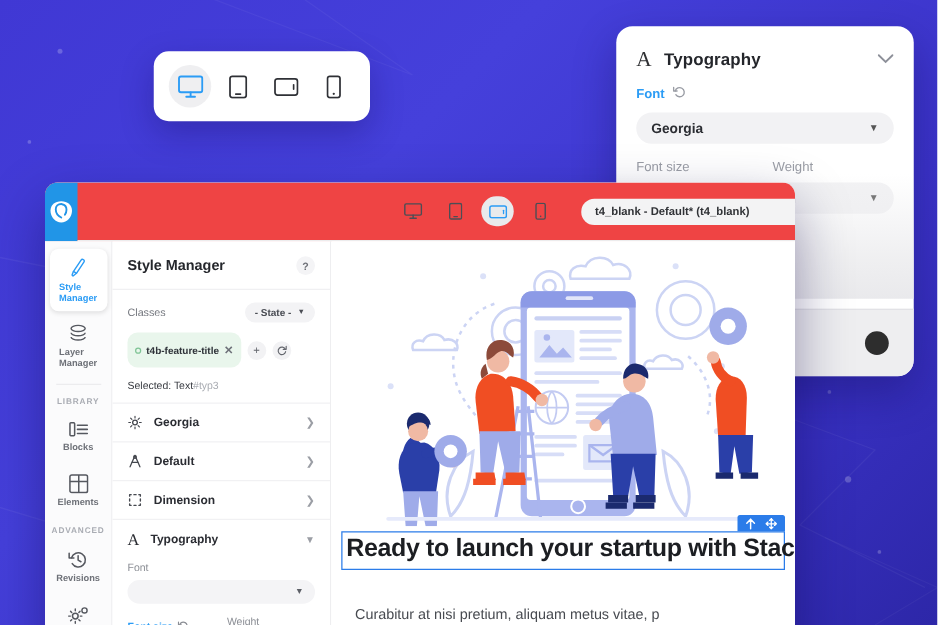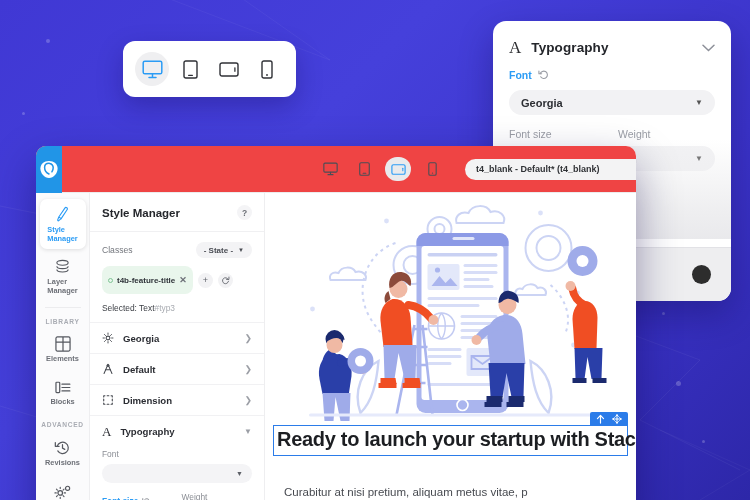--- a/index.html
+++ b/index.html
@@ -364,32 +364,32 @@
             <path d="M3 7.6c0 1.4 2.7 2.6 6 2.6s6-1.2 6-2.6" stroke="#55585f" stroke-width="1.2"></path>
             <path d="M3 11.2c0 1.4 2.7 2.6 6 2.6s6-1.2 6-2.6" stroke="#55585f" stroke-width="1.2"></path>
           </svg>
           <span class="rail-label">
             <span>Layer</span><br><span>Manager</span>
           </span>
         </div>
         <div class="rail-divider"></div>
         <div class="rail-sec">LIBRARY</div>
         <div class="rail-item">
+          <svg width="16" height="15" viewBox="0 0 17 16" fill="none">
+            <rect x="1" y="2.4" width="4" height="11" rx=".8" stroke="#55585f" stroke-width="1.3"></rect>
+            <path d="M7.4 4.4h8.4M7.4 8h8.4M7.4 11.6h8.4" stroke="#55585f" stroke-width="1.3" stroke-linecap="round"></path>
+          </svg>
+          <span class="rail-label">Blocks</span>
+        </div>
+        <div class="rail-item">
           <svg width="16" height="16" viewBox="0 0 17 17" fill="none">
             <rect x="1" y="1" width="15" height="15" rx="1.6" stroke="#55585f" stroke-width="1.3"></rect>
             <path d="M1 6.6h15M8.5 1v15" stroke="#55585f" stroke-width="1.3"></path>
           </svg>
           <span class="rail-label">Elements</span>
-        </div>
-        <div class="rail-item">
-          <svg width="16" height="15" viewBox="0 0 17 16" fill="none">
-            <rect x="1" y="2.4" width="4" height="11" rx=".8" stroke="#55585f" stroke-width="1.3"></rect>
-            <path d="M7.4 4.4h8.4M7.4 8h8.4M7.4 11.6h8.4" stroke="#55585f" stroke-width="1.3" stroke-linecap="round"></path>
-          </svg>
-          <span class="rail-label">Blocks</span>
         </div>
         <div class="rail-sec">ADVANCED</div>
         <div class="rail-item">
           <svg width="17" height="17" viewBox="0 0 18 18" fill="none">
             <path d="M3.4 7.6a6 6 0 1 1 .6 5" stroke="#55585f" stroke-width="1.3" stroke-linecap="round"></path>
             <path d="M1.4 3.8v4h4" stroke="#55585f" stroke-width="1.3" stroke-linecap="round" stroke-linejoin="round"></path>
             <path d="M9 6v3.6l2.4 1.4" stroke="#55585f" stroke-width="1.3" stroke-linecap="round"></path>
           </svg>
           <span class="rail-label">Revisions</span>
         </div>

